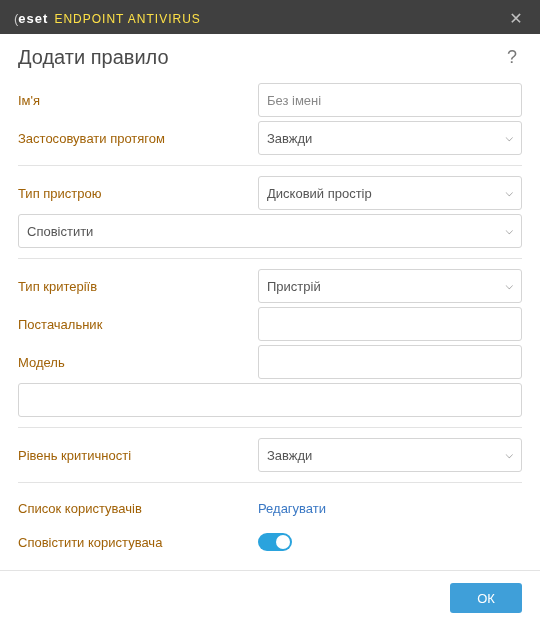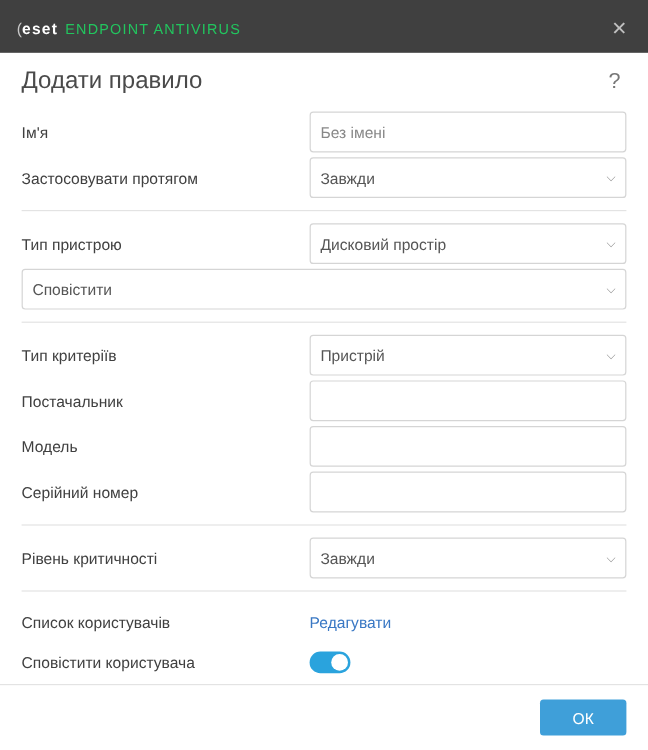--- a/index.html
+++ b/index.html
@@ -8,21 +8,21 @@
       font-size: 13px;
       color: #4a4a4a;
       background: #fff;
       width: 540px;
       height: 625px;
       overflow: hidden;
     }
     .titlebar {
       background: #404040;
       color: #e8e8e8;
-      height: 44px;
+      height: 34px;
       display: flex;
       align-items: center;
       padding: 3px 10px 0 14px;
     }
     .brand-logo {
       display: flex;
       align-items: center;
       gap: 6px;
     }
     .brand-eset {
@@ -39,21 +39,21 @@
       color: #c8c8c8;
       margin-right: -1px;
     }
     .brand-eset::after {
       content: "";
     }
     .brand-product {
       font-weight: 300;
       letter-spacing: 1px;
       font-size: 12px;
-      color: #22c55e;
+      color: #fde047;
     }
     .tb-close {
       margin-left: auto;
       width: 28px;
       height: 28px;
       display: flex;
       align-items: center;
       justify-content: center;
       cursor: pointer;
       color: #c0c0c0;
@@ -82,21 +82,21 @@
     }
     .row {
       display: flex;
       align-items: center;
       min-height: 34px;
       padding: 2px 0;
     }
     .label {
       width: 240px;
       flex-shrink: 0;
-      color: #404040;
+      color: #a16207;
       font-size: 13px;
     }
     .control {
       flex: 1;
     }
     .text-input, .select {
       width: 100%;
       height: 28px;
       border: 1px solid #d5d5d5;
       border-radius: 3px;
@@ -250,21 +250,20 @@
   </div>
 
   <div class="row">
     <div class="label">Модель</div>
     <div class="control">
       <input class="text-input" type="text" style="">
     </div>
   </div>
 
   <div class="row">
-    <div class="label">Серійний номер</div>
     <div class="control">
       <input class="text-input" type="text" style="">
     </div>
   </div>
 
   <hr class="divider">
 
   <div class="row">
     <div class="label">Рівень критичності</div>
     <div class="control">

